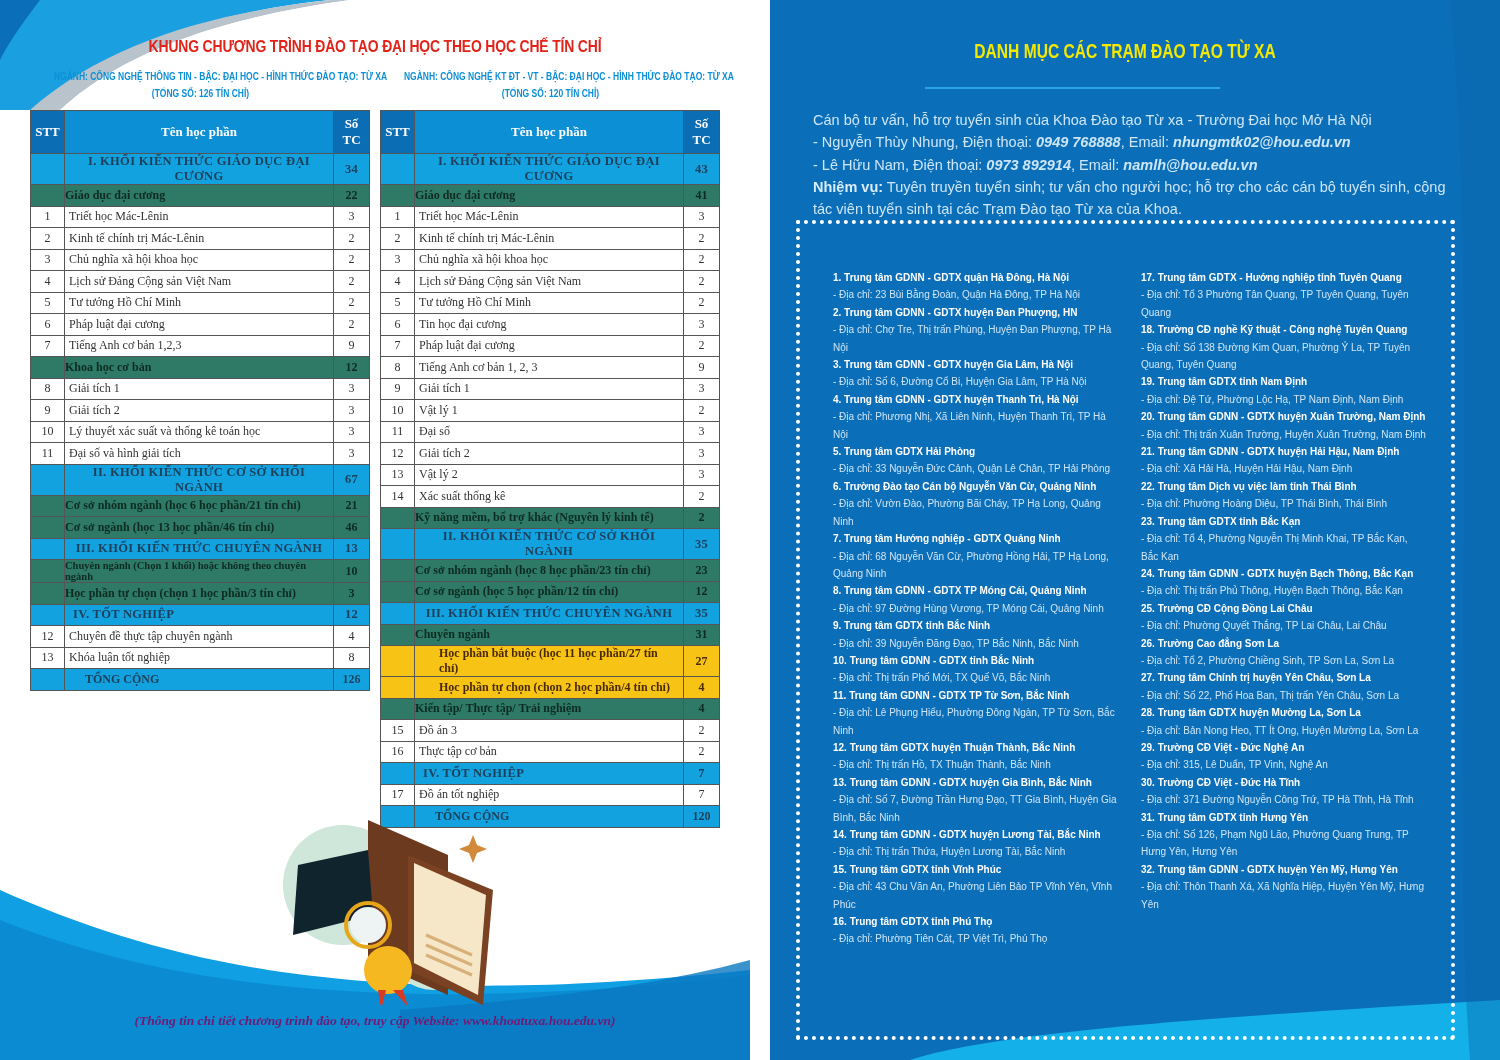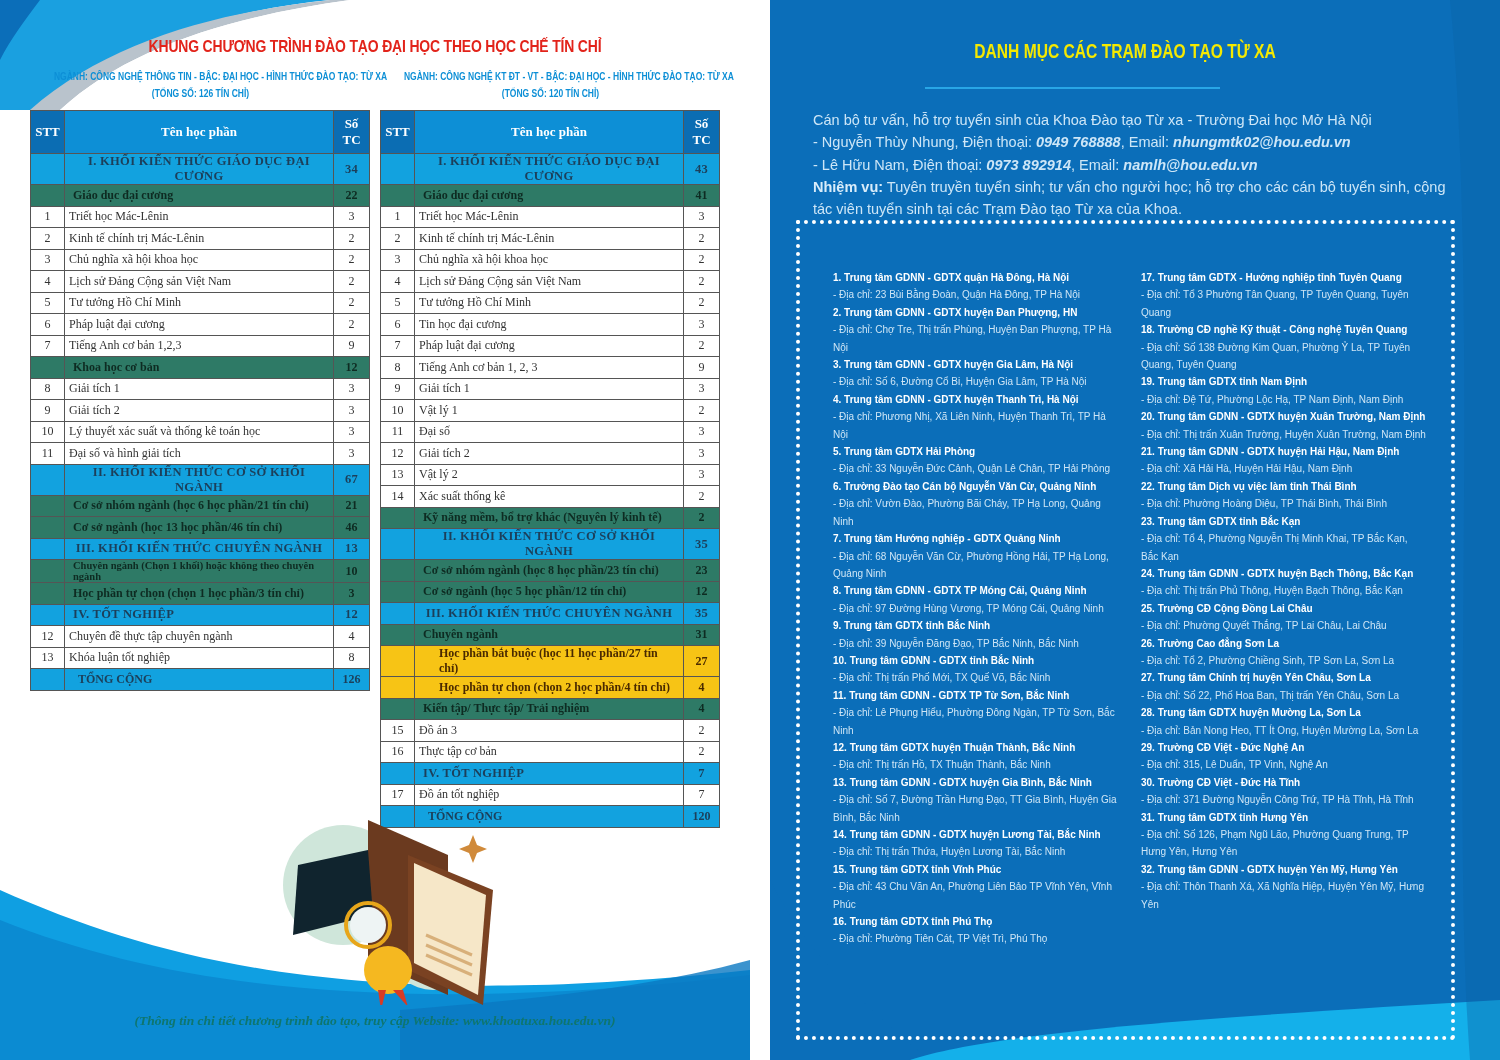--- a/index.html
+++ b/index.html
@@ -24,30 +24,30 @@
   table.curr.t2 { left: 380px; top: 110px; width: 340px; }
   table.curr td, table.curr th { border: 1px solid #555; height: 21.5px; padding: 0 4px; }
   table.curr th { background: #0d8fd6; color: #fff; font-weight: bold; font-size: 13px; }
   table.curr th.stt { background: #0b6db3; width: 34px; }
   table.curr th.tc { background: #0b6db3; width: 36px; padding: 5px 1px; }
   table.curr td.stt { text-align: center; width: 34px; }
   table.curr td.tc { text-align: center; width: 36px; }
   tr.sec td { background: #12a2df; color: #1c3f5a; font-weight: bold; font-size: 12.5px; letter-spacing: 0.3px; }
   tr.sec td.name { text-align: center; }
   tr.grp td { background: #2e7a66; color: #0e2b22; font-weight: bold; }
-  tr.grp td.name { padding-left: 8px; margin-left: 44px; }
+  tr.grp td.name { padding-left: 0; margin-left: 44px; }
   tr.hl td { background: #f7c415; color: #4a2a00; font-weight: bold; }
   tr.hl td.name { padding-left: 24px; }
   tr.item td { background: #fff; color: #333; }
   tr.total td { background: #12a2df; color: #1c3f5a; font-weight: bold; }
-  tr.total td.name { padding-left: 13px; }
+  tr.total td.name { padding-left: 20px; }
   tr.grp td.small { font-size: 10.5px; }
 
   .illus { position: absolute; left: 258px; top: 795px; width: 240px; height: 210px; }
-  .footer-note { position: absolute; left: 0; width: 750px; top: 1013px; text-align: center; color: #0f766e;
+  .footer-note { position: absolute; left: 0; width: 750px; top: 1013px; text-align: center; color: #701a75;
     font-style: italic; font-weight: bold; font-size: 13.5px; font-family: "Liberation Serif", serif; }
 
   
   .right-page { position: absolute; left: 750px; top: 0; width: 750px; height: 1060px; background: #0b6eb9; overflow: hidden; }
   .right-page .rdeco { position: absolute; left: 0; top: 0; width: 750px; height: 1060px; }
   .r-title { position: absolute; left: 0; width: 750px; top: 40px; text-align: center; color: #f5e900;
     font-family: "Liberation Sans", sans-serif; font-weight: bold; font-size: 20px; transform: scaleX(0.78); }
   .r-line { position: absolute; left: 175px; top: 87px; width: 295px; height: 2px; background: #28a6e6; }
   .intro { position: absolute; left: 63px; top: 97px; width: 640px; color: #cde6f7; font-family: "Liberation Sans", sans-serif; font-size: 14.5px; line-height: 22.3px; margin-top: 12px; }
   .intro b, .intro i { color: #d8ecfa; }

